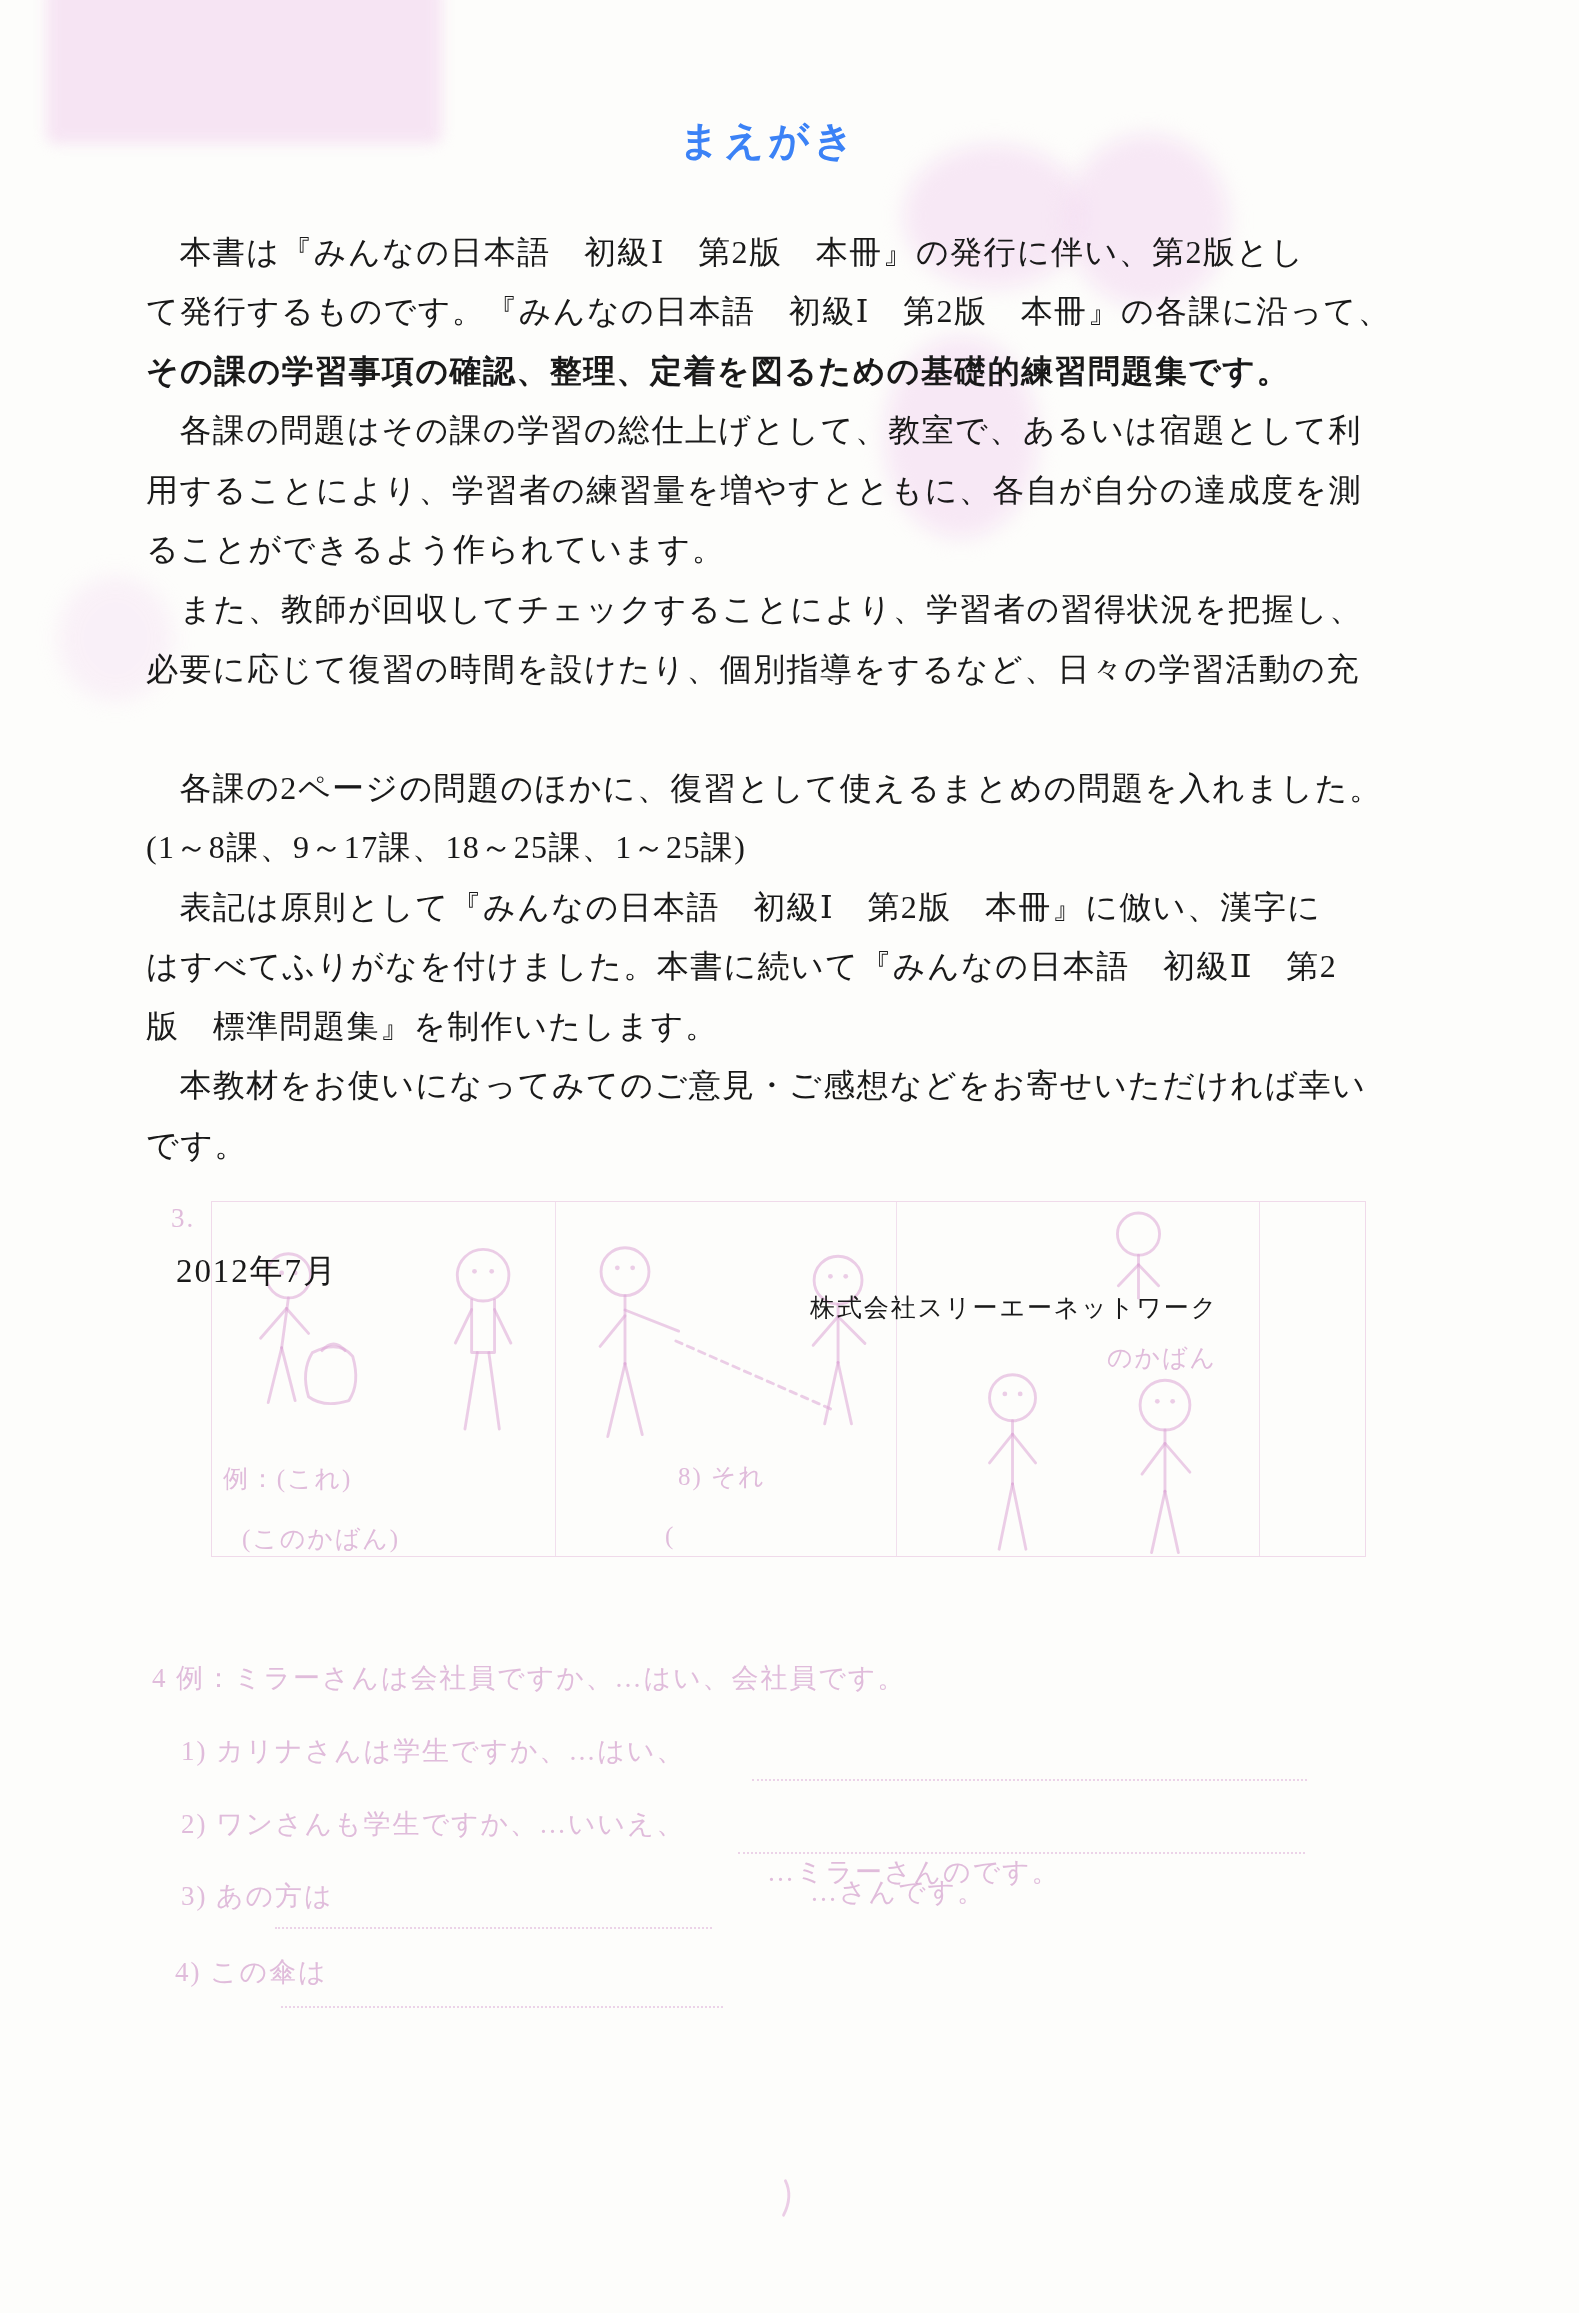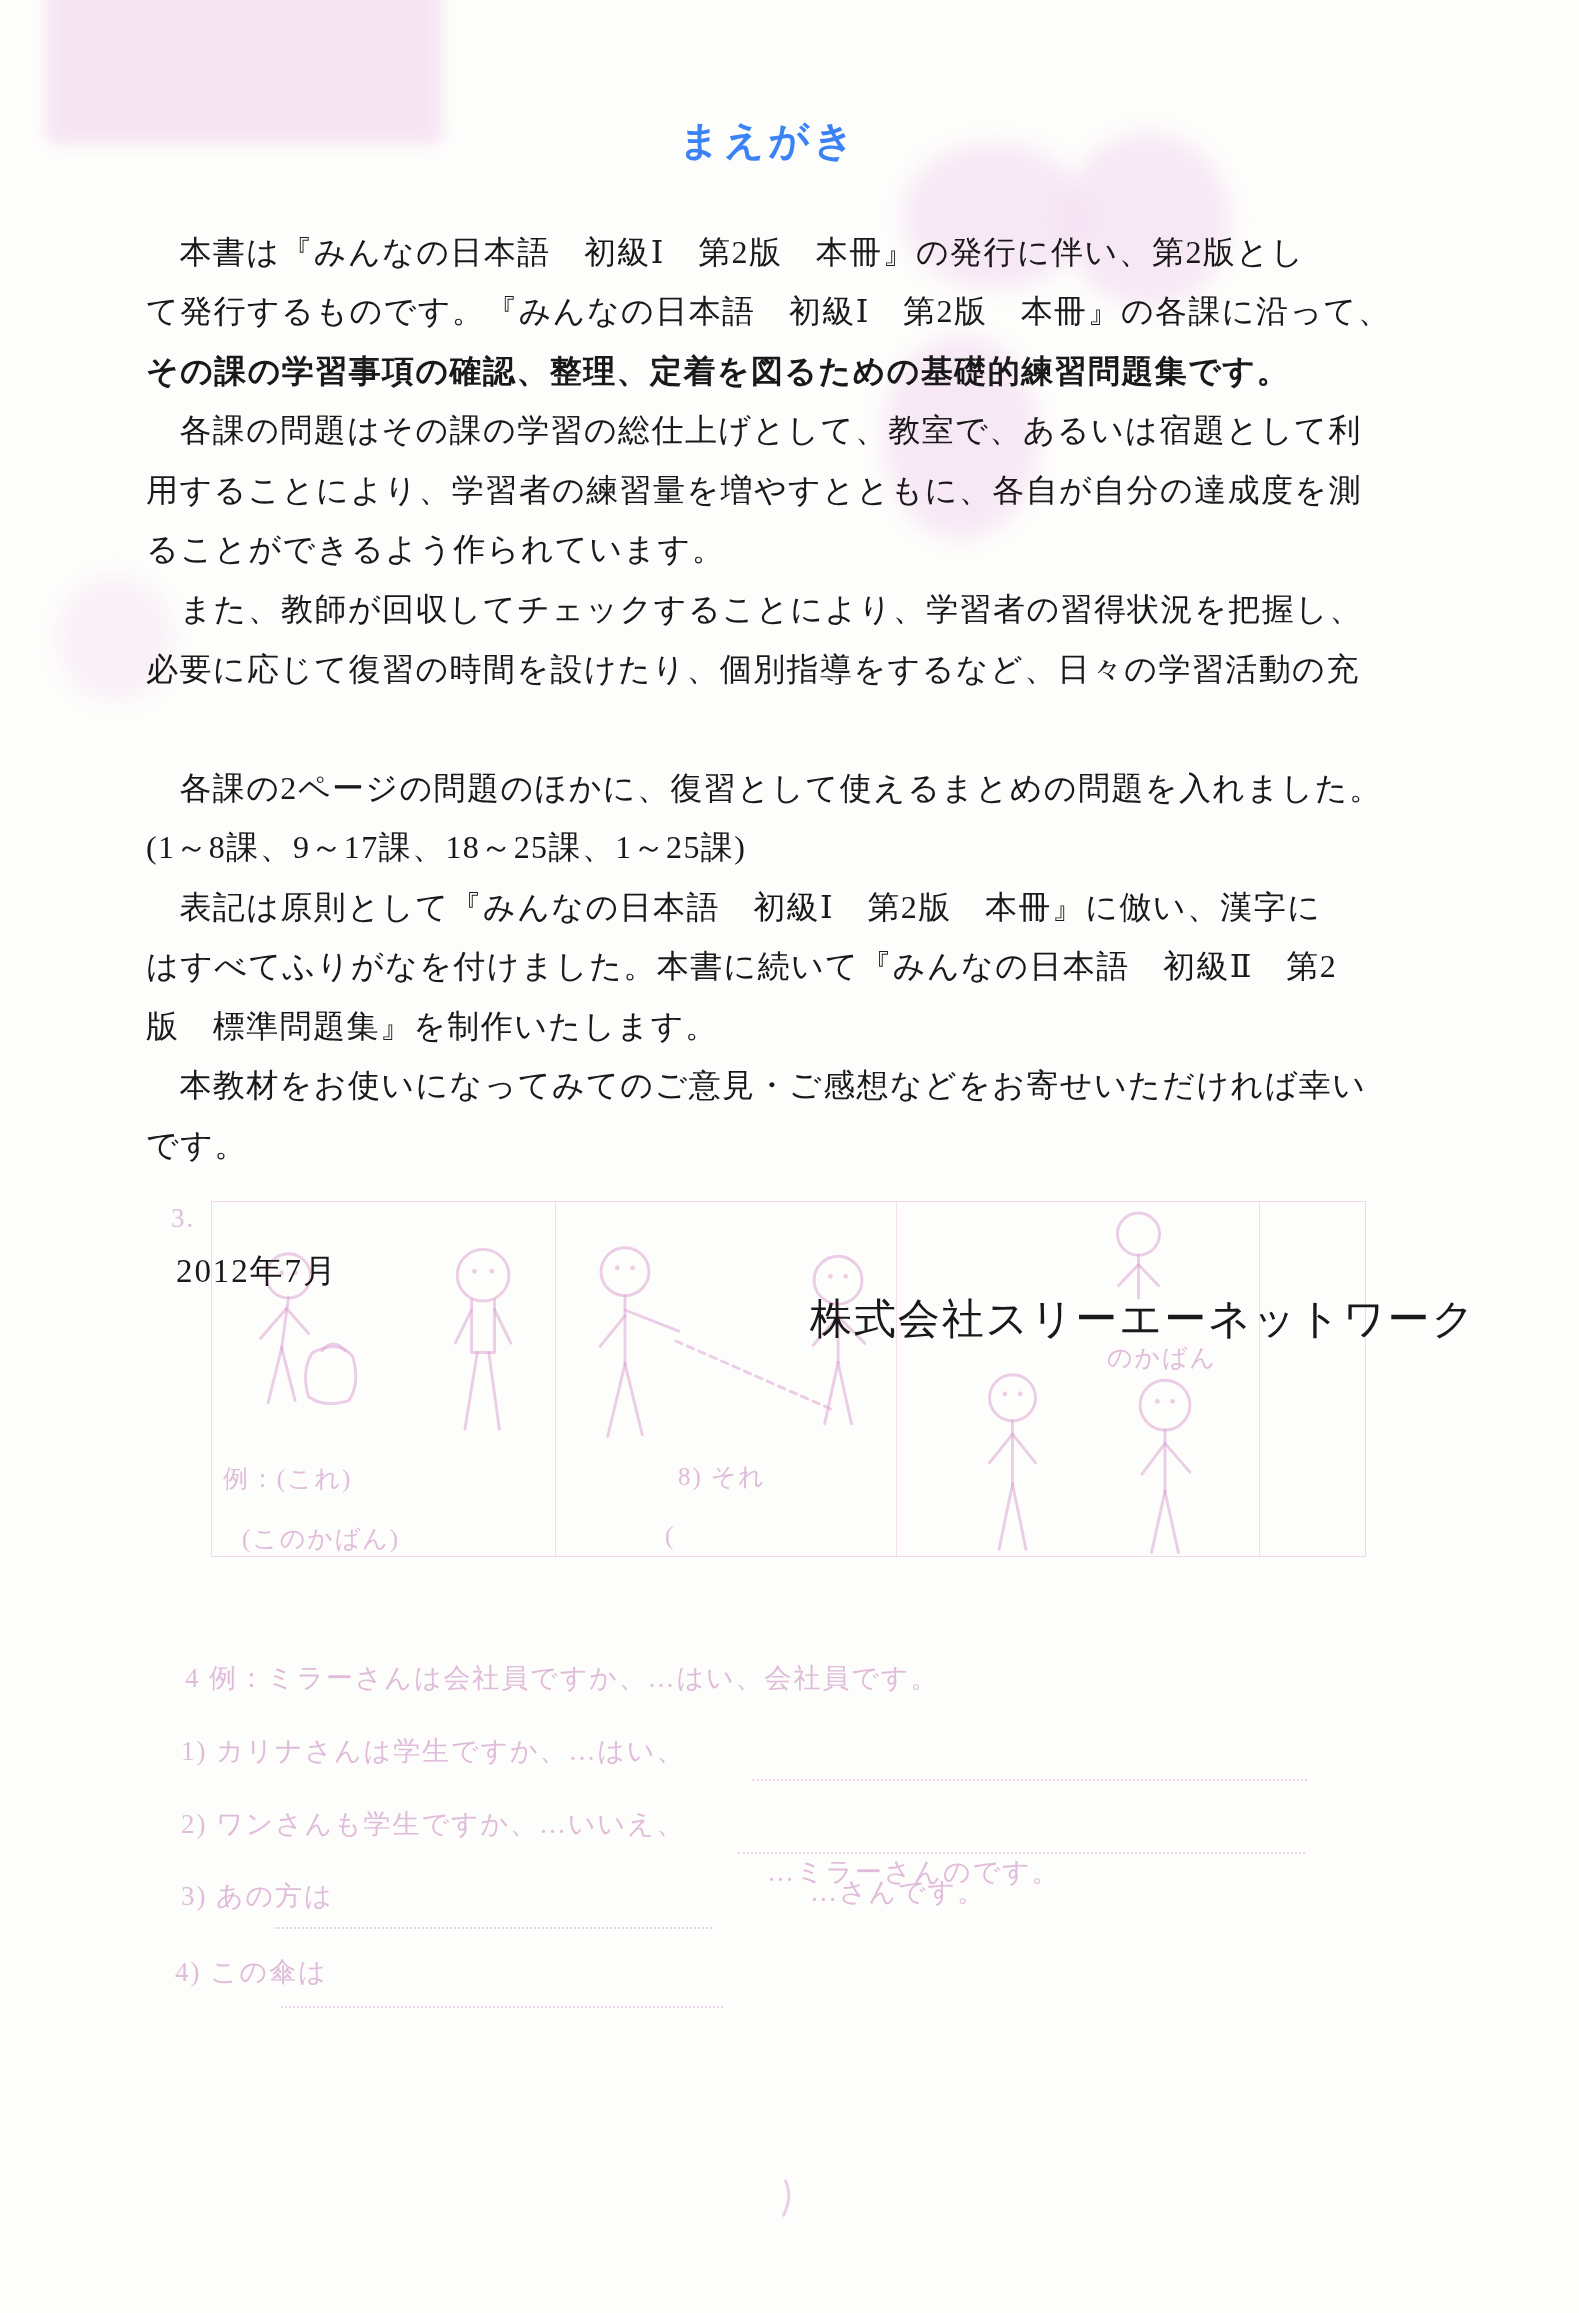--- a/index.html
+++ b/index.html
@@ -55,21 +55,21 @@
   .line{
     position:absolute;left:146px;width:1364px;height:60px;
     font-size:32px;letter-spacing:1.4px;white-space:nowrap;color:#191919;
   }
   .date{
     position:absolute;left:176px;top:1249px;
     font-size:33px;letter-spacing:1.9px;color:#191919;
   }
   .publisher{
     position:absolute;left:810px;top:1291px;
-    font-size:42px;letter-spacing:1.9px;color:#191919;white-space:nowrap;
+    font-size:25px;letter-spacing:1.9px;color:#191919;white-space:nowrap;
   }
 </style>
 </head>
 <body>
 
 <div class="page">
 
   <div class="bleed corner-block"></div>
   <div class="bleed blob blob1"></div>
   <div class="bleed blob blob2"></div>
@@ -155,21 +155,21 @@
     <path d="M48,122 L34,186"></path>
       <path d="M48,122 L62,186"></path>
   </svg>
 
   <div class="bleed bt-text bt-small" style="left:223px;top:1462px;">例：(これ)</div>
   <div class="bleed bt-text bt-small" style="left:242px;top:1522px;">(このかばん)</div>
   <div class="bleed bt-text bt-small" style="left:678px;top:1460px;">8) それ</div>
   <div class="bleed bt-text bt-small" style="left:665px;top:1522px;">(</div>
   <div class="bleed bt-text bt-small" style="left:1107px;top:1341px;">のかばん</div>
 
-  <div class="bleed bt-text" style="left:152px;top:1660px;margin-left:33px;">4 例：ミラーさんは会社員ですか、…はい、会社員です。</div>
+  <div class="bleed bt-text" style="left:152px;top:1660px;">4 例：ミラーさんは会社員ですか、…はい、会社員です。</div>
   <div class="bleed bt-text" style="left:181px;top:1733px;">1) カリナさんは学生ですか、…はい、</div>
   <div class="bleed bt-underline" style="left:752px;top:1779px;width:555px;"></div>
   <div class="bleed bt-text" style="left:181px;top:1806px;">2) ワンさんも学生ですか、…いいえ、</div>
   <div class="bleed bt-underline" style="left:738px;top:1852px;width:567px;"></div>
   <div class="bleed bt-text" style="left:181px;top:1878px;">3) あの方は</div>
   <div class="bleed bt-text" style="left:810px;top:1874px;">…さんです。</div>
   <div class="bleed bt-underline" style="left:275px;top:1927px;width:437px;"></div>
   <div class="bleed bt-text" style="left:175px;top:1954px;">4) この傘は</div>
   <div class="bleed bt-text" style="left:767px;top:1854px;">…ミラーさんのです。</div>
   <div class="bleed bt-underline" style="left:281px;top:2006px;width:442px;"></div>

